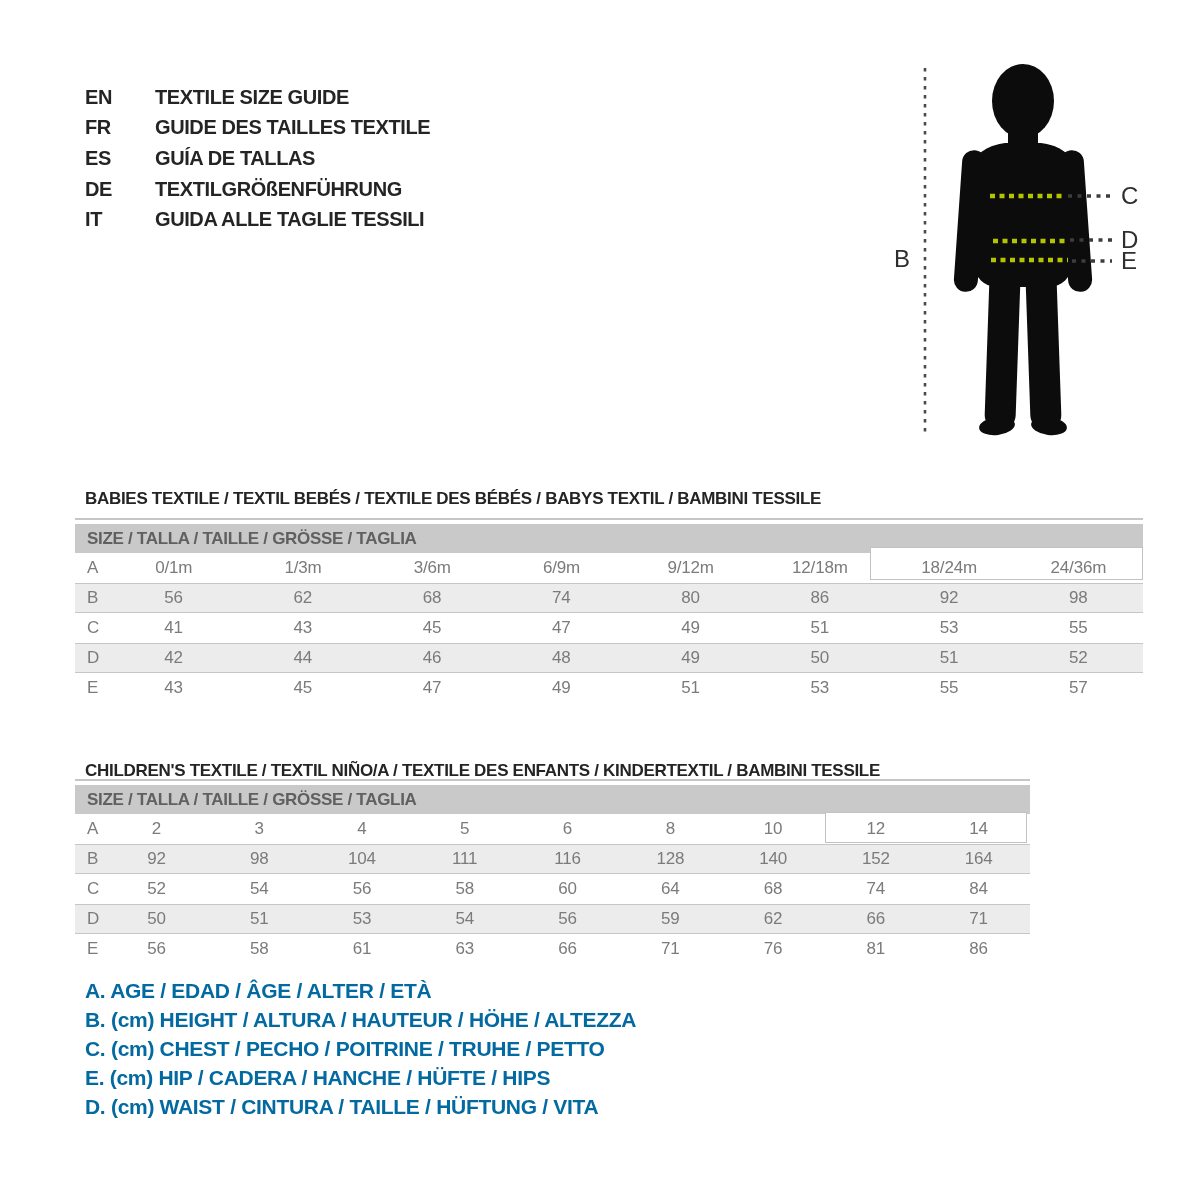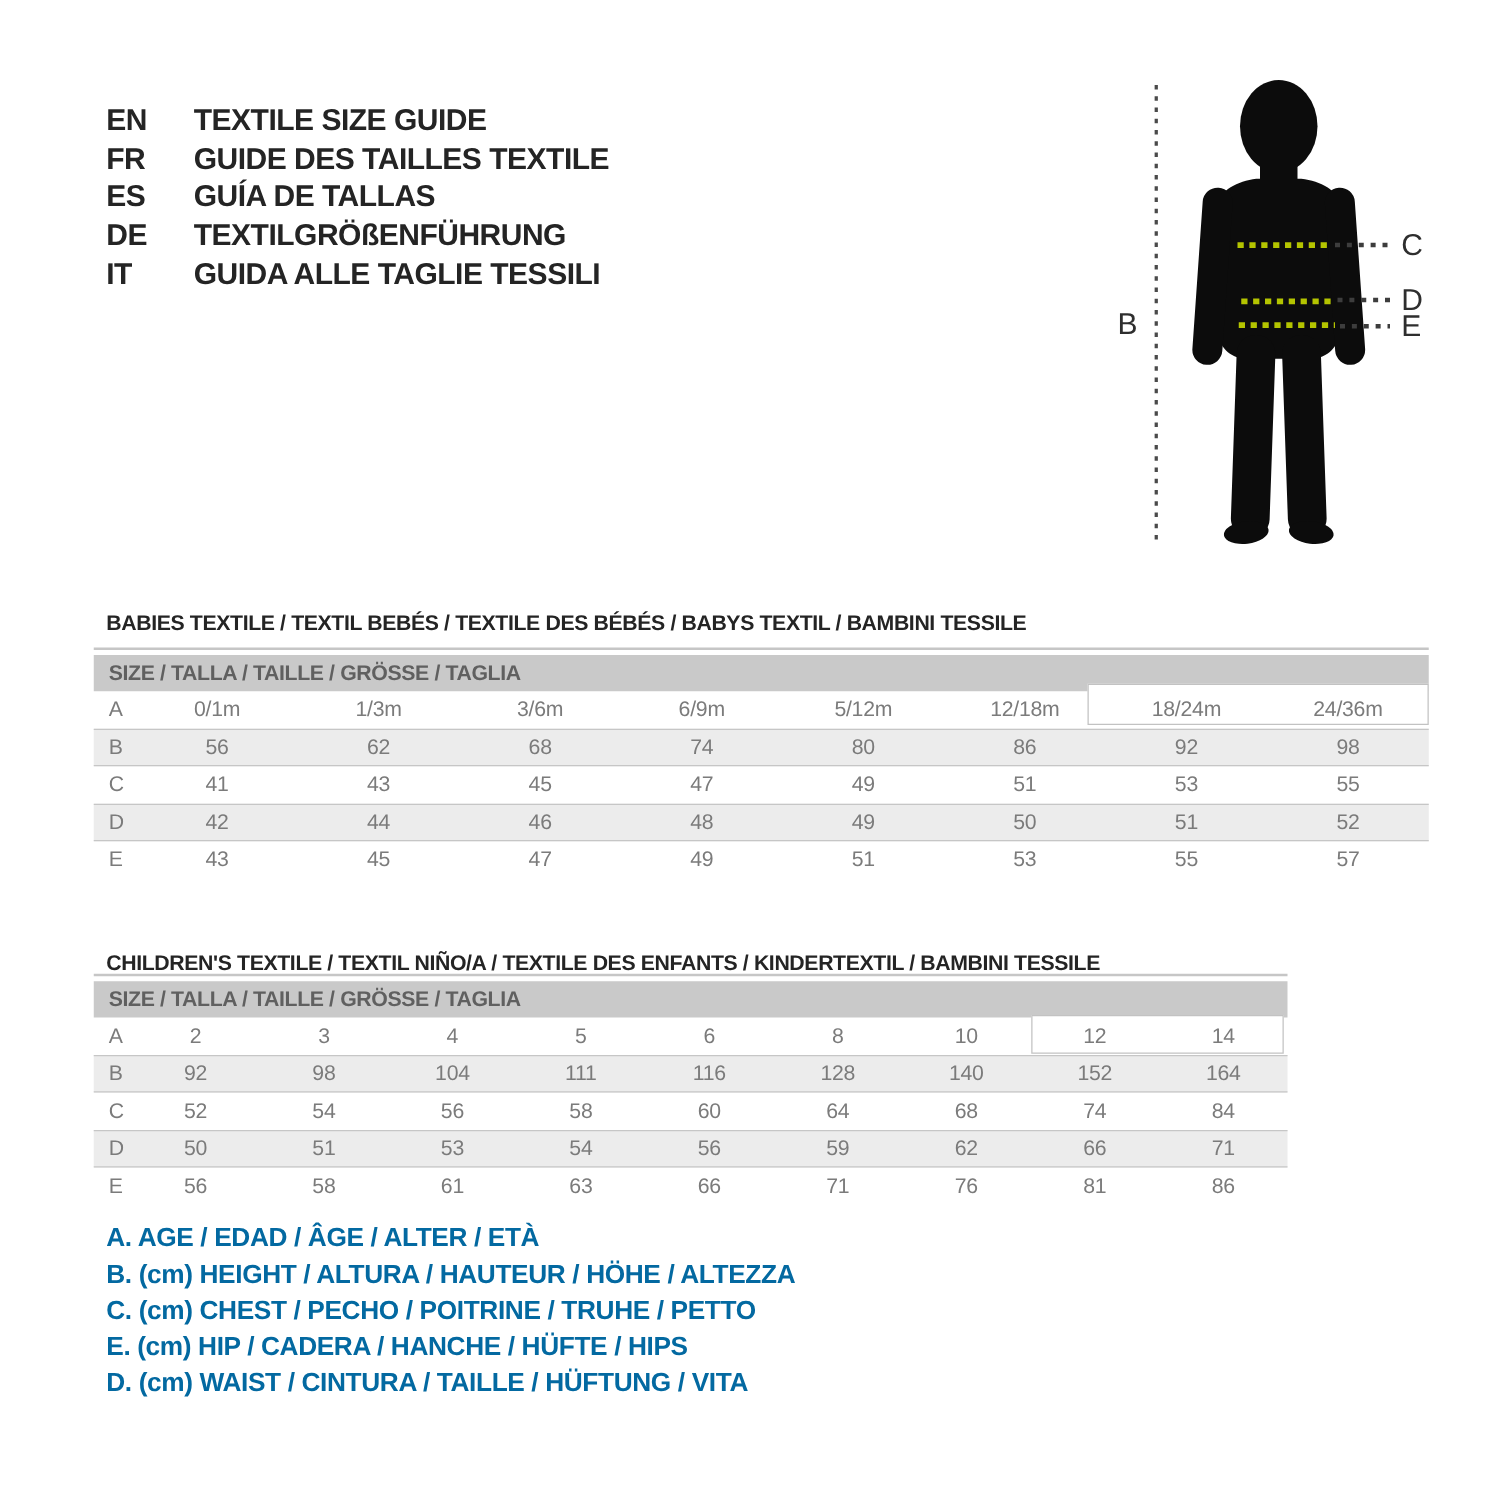--- a/index.html
+++ b/index.html
@@ -9,21 +9,21 @@
     font-family: "Liberation Sans", sans-serif;
     overflow: hidden;
   }
   .abs { position: absolute; }
   #page { position: relative; width: 1200px; height: 1200px; }
 
   
   #lang-list { left: 85px; top: 82px; }
   .lang-row { display: flex; height: 30.6px; align-items: center; }
   .lang-code, .lang-title {
-    font-size: 24px; font-weight: 700; color: #242424;
+    font-size: 20px; font-weight: 700; color: #242424;
     letter-spacing: -0.4px; white-space: nowrap;
   }
   .lang-code { width: 70px; }
 
   
   .section-title {
     font-size: 17px; font-weight: 700; color: #242424;
     letter-spacing: -0.3px; white-space: nowrap; margin-top: 40px;
   }
   #babies-title  { left: 85px; top: 449px; }
@@ -149,21 +149,21 @@
 
   <div id="babies-table" class="table-wrap">
     <div class="size-header">SIZE / TALLA / TAILLE / GRÖSSE / TAGLIA</div>
     <div id="babies-rows">
         <div class="trow">
           <span class="tlabel">A</span>
           <span class="tcell">0/1m</span>
           <span class="tcell">1/3m</span>
           <span class="tcell">3/6m</span>
           <span class="tcell">6/9m</span>
-          <span class="tcell">5/12m</span>
+          <span class="tcell">9/12m</span>
           <span class="tcell">12/18m</span>
           <span class="tcell">18/24m</span>
           <span class="tcell">24/36m</span>
         </div>
         <div class="trow stripe">
           <span class="tlabel">B</span>
           <span class="tcell">56</span>
           <span class="tcell">62</span>
           <span class="tcell">68</span>
           <span class="tcell">74</span>

